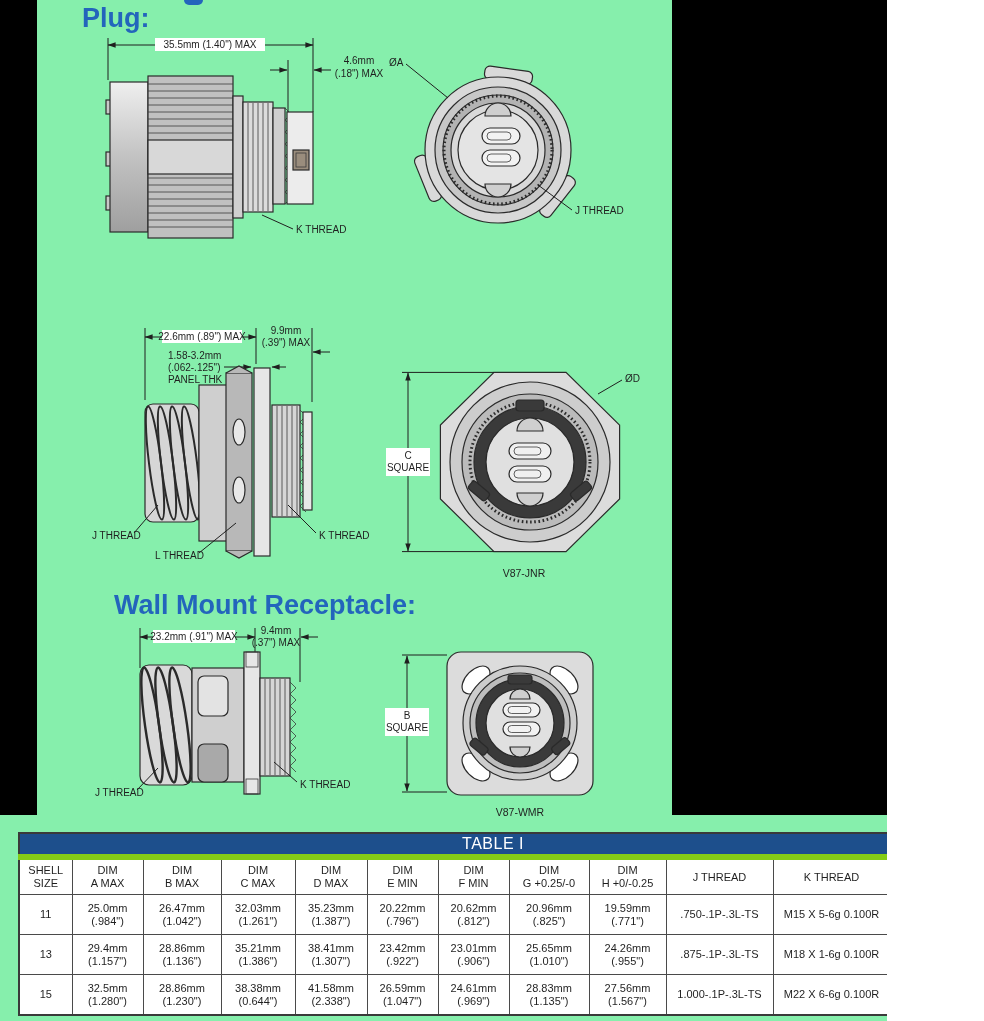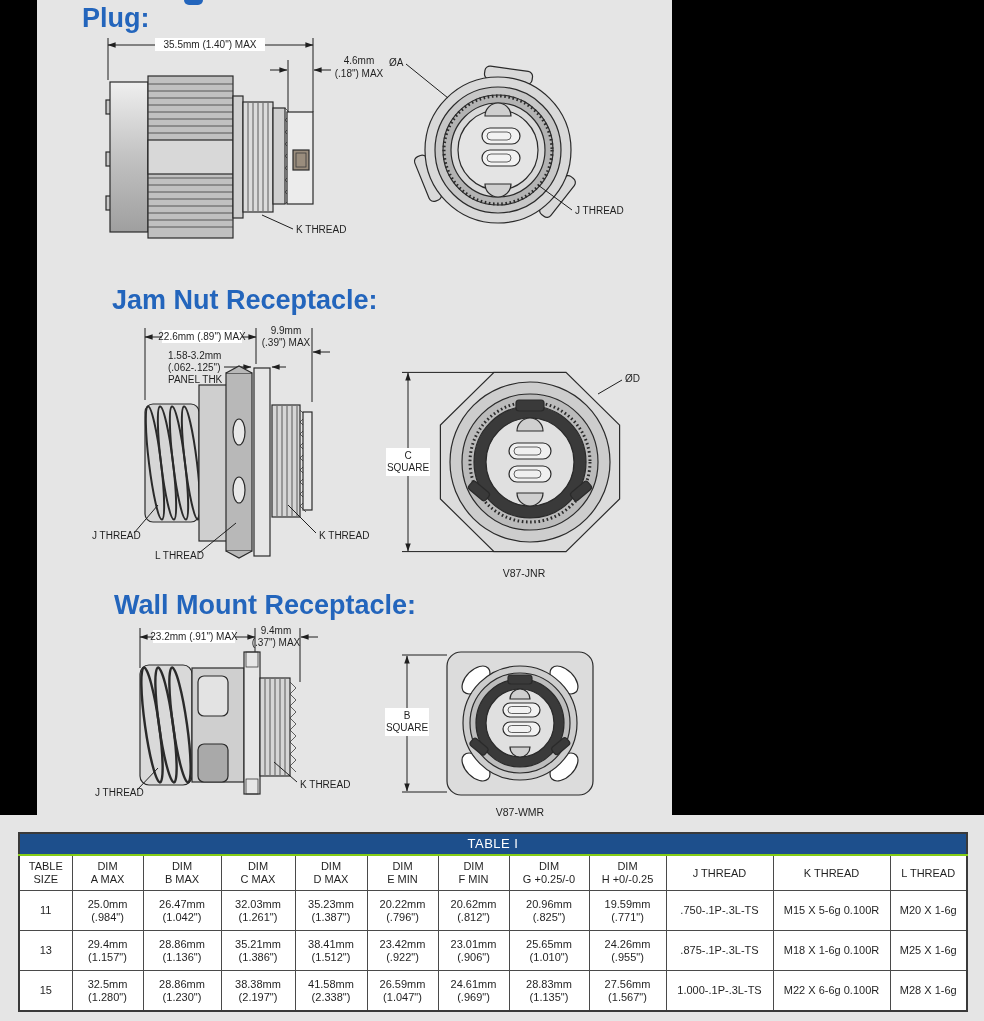--- a/index.html
+++ b/index.html
@@ -1,51 +1,50 @@
 <!DOCTYPE html>
 <html><head>
 <meta charset="utf-8">
 <style>
   html,body{margin:0;padding:0;background:#fff;}
-  .stage{position:relative;width:984px;height:1021px;background:#e5e5e5;overflow:hidden;
+  .stage{position:relative;width:887px;height:1021px;background:#86efac;overflow:hidden;
          font-family:"Liberation Sans", sans-serif;color:#1f1f1f;}
   .black-panel{position:absolute;background:#000;}
   .heading{position:absolute;font-weight:bold;font-size:27px;line-height:1.05;color:#2365BC;
            letter-spacing:0px;white-space:nowrap;}
   .frag{position:absolute;background:#2365BC;border-radius:0 0 9px 9px;}
   svg{position:absolute;left:0;top:0;}
   svg text{font-family:"Liberation Sans", sans-serif;font-size:10px;fill:#1f1f1f;}
   svg .cap{font-size:10.5px;}
   .ln{stroke:#1f1f1f;stroke-width:1;fill:none;}
   .sh{stroke:#2a2a2a;stroke-width:1.2;}
   .thin{stroke:#3a3a3a;stroke-width:0.8;fill:none;}
   .wbg{fill:#ffffff;}
   
   .tblwrap{position:absolute;left:18px;top:832px;width:948px;}
   table.tbl{border-collapse:collapse;table-layout:fixed;width:948px;background:#fff;
             border:2px solid #3a3a3a;}
   table.tbl th, table.tbl td{border:1px solid #4a4a4a;text-align:center;vertical-align:middle;
             font-size:11px;line-height:1.18;white-space:pre-line;padding:0 1px;}
-  table.tbl th.title{background:#1D4F8C;color:#fff;font-size:13px;font-weight:normal;
-            letter-spacing:0.5px;height:20px;border-bottom:2px solid #84cc16;margin-left:13px;}
+  table.tbl th.title{background:#1D4F8C;color:#fff;font-size:16px;font-weight:normal;
+            letter-spacing:0.5px;height:20px;border-bottom:6px solid #84cc16;margin-left:13px;}
   table.tbl thead tr.cols th{height:34px;font-weight:normal;}
   table.tbl tbody td{height:39px;}
 </style>
 </head>
 <body>
 
 <div class="stage">
 
   <div class="black-panel" style="left:0;top:0;width:37px;height:815px;"></div>
   <div class="black-panel" style="left:672px;top:0;width:312px;height:815px;"></div>
 
   <div class="frag" style="left:184px;top:0;width:19px;height:5px;"></div>
 
   <div class="heading" style="left:82px;top:4px;">Plug:</div>
-  <div class="heading" style="left:112px;top:286px;">Jam Nut Receptacle:</div>
   <div class="heading" style="left:114px;top:591px;text-align:center;">Wall Mount Receptacle:</div>
 
   <svg width="984" height="833" viewBox="0 0 984 833">
     <defs>
       <marker id="arw" viewBox="0 0 10 10" refX="9.5" refY="5" markerWidth="10" markerHeight="8" orient="auto-start-reverse">
         <path d="M0,1.6 L10,5 L0,8.4 z" fill="#1f1f1f"></path>
       </marker>
       <linearGradient id="gv" x1="0" y1="0" x2="0" y2="1">
         <stop offset="0" stop-color="#efefef"></stop>
           <stop offset="0.5" stop-color="#c2c2c2"></stop>
@@ -260,21 +259,21 @@
         <col style="width:77px">
           <col style="width:107px">
           <col style="width:117px">
           <col style="width:77px">
       </colgroup>
       <thead>
         <tr>
           <th class="title" colspan="12">TABLE I</th>
         </tr>
         <tr class="cols">
-          <th>TABLE
+          <th>SHELL
 SIZE</th>
           <th>DIM
 A MAX</th>
           <th>DIM
 B MAX</th>
           <th>DIM
 C MAX</th>
           <th>DIM
 D MAX</th>
           <th>DIM
@@ -315,41 +314,41 @@
         </tr>
         <tr>
           <td>13</td>
           <td>29.4mm
 (1.157")</td>
           <td>28.86mm
 (1.136")</td>
           <td>35.21mm
 (1.386")</td>
           <td>38.41mm
-(1.512")</td>
+(1.307")</td>
           <td>23.42mm
 (.922")</td>
           <td>23.01mm
 (.906")</td>
           <td>25.65mm
 (1.010")</td>
           <td>24.26mm
 (.955")</td>
           <td>.875-.1P-.3L-TS</td>
           <td>M18 X 1-6g 0.100R</td>
           <td>M25 X 1-6g</td>
         </tr>
         <tr>
           <td>15</td>
           <td>32.5mm
 (1.280")</td>
           <td>28.86mm
 (1.230")</td>
           <td>38.38mm
-(2.197")</td>
+(0.644")</td>
           <td>41.58mm
 (2.338")</td>
           <td>26.59mm
 (1.047")</td>
           <td>24.61mm
 (.969")</td>
           <td>28.83mm
 (1.135")</td>
           <td>27.56mm
 (1.567")</td>

